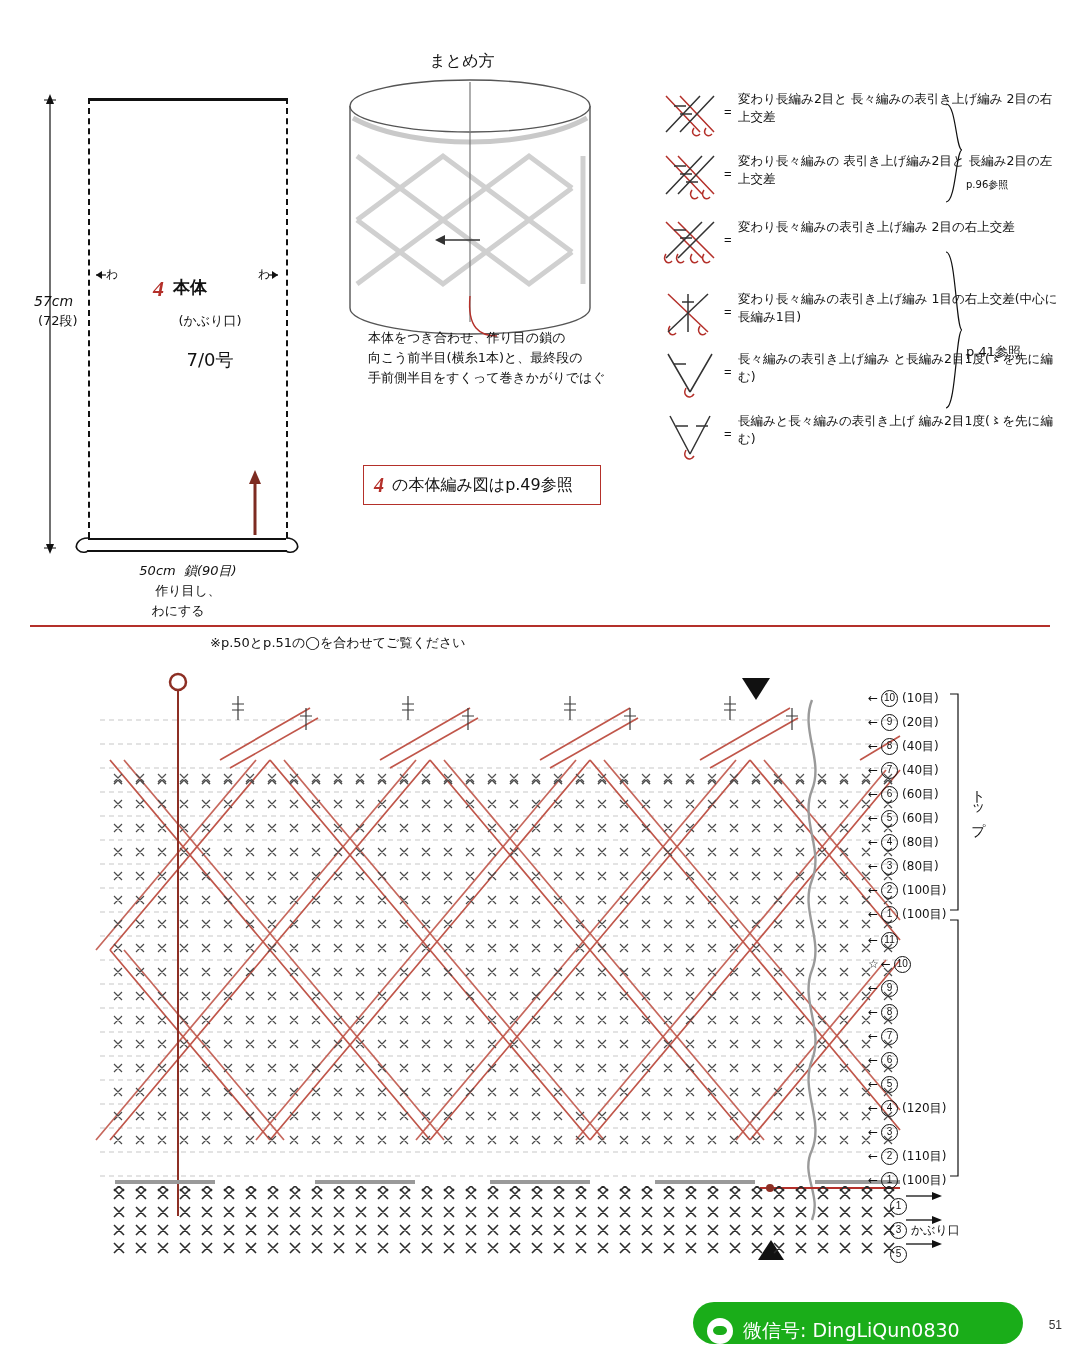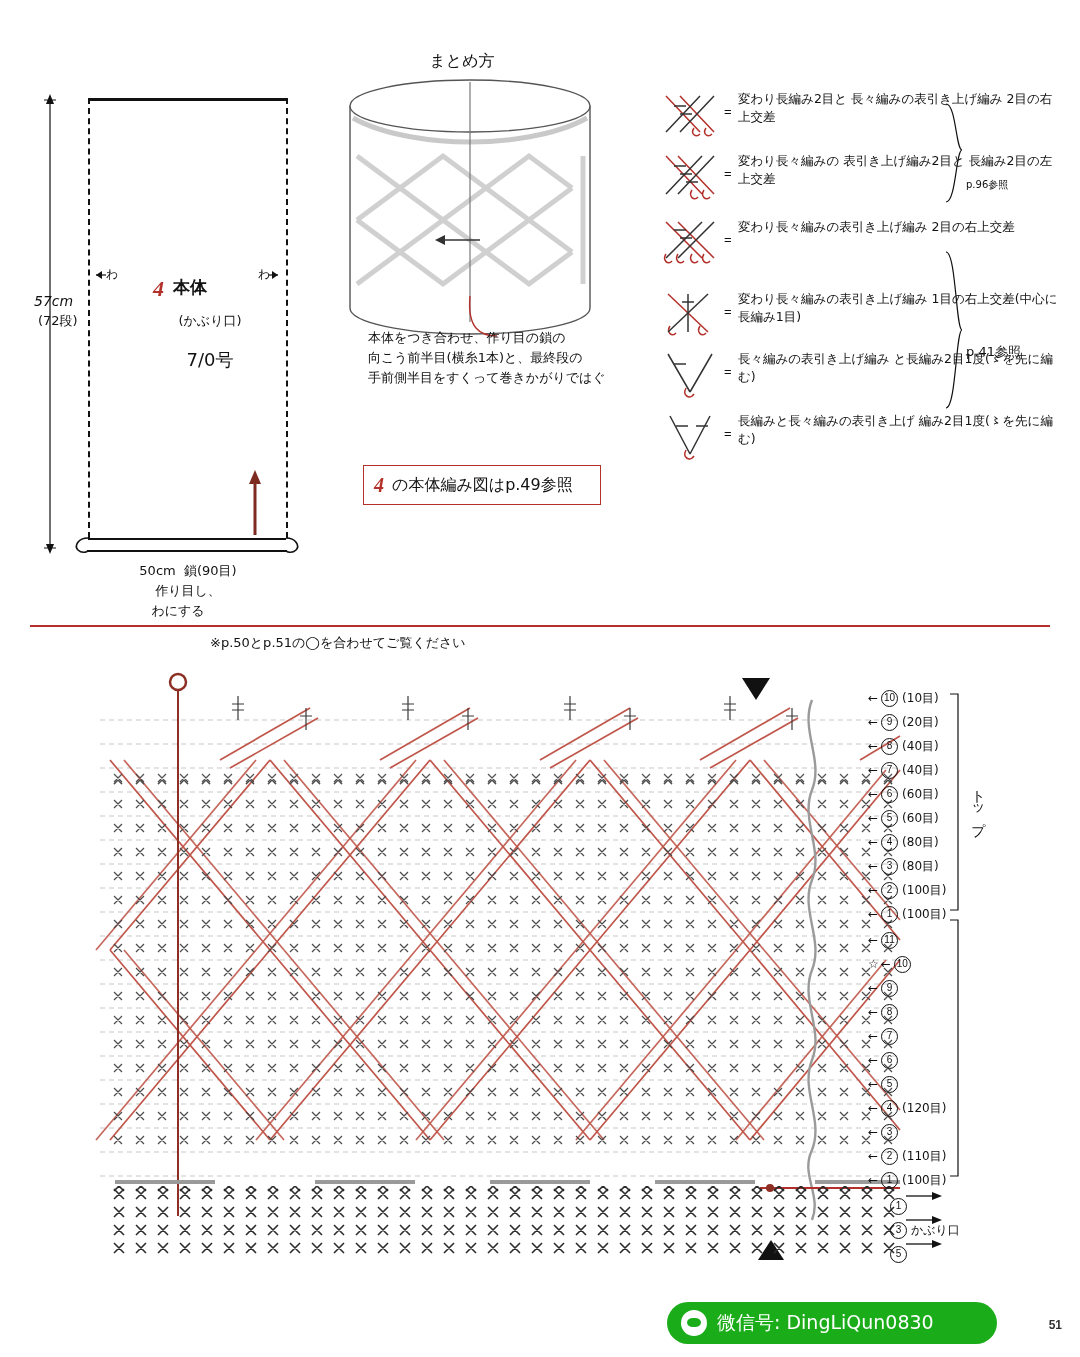--- a/index.html
+++ b/index.html
@@ -35,26 +35,26 @@
   #divider{position:absolute;left:30px;top:625px;width:1020px;height:2px;background:#b4302a;}
 
   
   #chart{position:absolute;left:70px;top:660px;width:960px;height:640px;}
   .rowlabels{position:absolute;right:0;top:0;width:160px;}
   .rl{position:relative;height:24px;font-size:12px;display:flex;align-items:center;}
   .rl .arrow{font-family:"DejaVu Sans",sans-serif;margin-right:3px;}
   .circnum{display:inline-block;width:15px;height:15px;border:1.4px solid #111;border-radius:50%;text-align:center;line-height:13px;font-size:10px;margin-right:4px;}
 
   
-  #wm{position:absolute;left:667px;top:1302px;width:330px;height:42px;background:#1aad19;border-radius:21px;display:flex;align-items:center;padding-left:14px;box-sizing:border-box;color:#fff;}
+  #wm{position:absolute;left:693px;top:1302px;width:330px;height:42px;background:#1aad19;border-radius:21px;display:flex;align-items:flex-end;padding-left:14px;box-sizing:border-box;color:#fff;}
   #wm .wmcircle{width:26px;height:26px;border-radius:50%;background:#fff;margin-right:10px;position:relative;}
   #wm .wmcircle:after{content:"";position:absolute;left:6px;top:8px;width:14px;height:9px;border-radius:50%/60%;background:#1aad19;}
   #wm .wmtext{font-size:19px;font-family:"DejaVu Sans",sans-serif;}
 
-  #pageno{position:absolute;right:18px;top:1318px;font-size:12px;color:#333;font-weight:bold;}
+  #pageno{position:absolute;right:18px;top:1318px;font-size:12px;color:#333;}
 </style>
 </head>
 <body>
 
 <div class="page">
 
   <div class="t jp c" style="left:387px;top:50px;width:150px;font-size:16px;">まとめ方</div>
 
   <div id="schematic">
 
@@ -88,21 +88,21 @@
 
     <div class="t num4" style="left:113px;top:194px;font-size:22px;">4</div>
     <div class="t jp" style="left:133px;top:196px;font-size:17px;font-weight:bold;">本体</div>
     <div class="t jp c" style="left:95px;top:232px;width:150px;font-size:13px;">(かぶり口)</div>
     <div class="t jp c" style="left:95px;top:268px;width:150px;font-size:18px;">7/0号</div>
   </div>
 
   <div class="t jp" style="left:34px;top:292px;font-size:14px;font-style:italic;">57cm</div>
   <div class="t jp" style="left:38px;top:312px;font-size:13px;">(72段)</div>
 
-  <div class="t jp c" style="left:88px;top:562px;width:200px;font-size:13px;">50cm  鎖(90目)</div>
+  <div class="t jp c" style="left:88px;top:562px;width:200px;font-size:13px;font-style:italic;">50cm  鎖(90目)</div>
   <div class="t jp c" style="left:88px;top:582px;width:200px;font-size:13px;">作り目し、</div>
   <div class="t jp c" style="left:78px;top:602px;width:200px;font-size:13px;">わにする</div>
 
   <div id="cyl">
     <svg width="250" height="260" style="position:absolute;left:0;top:0;">
 
       <path d="M5 28 L5 230 A120 26 0 0 0 245 230 L245 28" fill="#ffffff" stroke="#555" stroke-width="1.4"></path>
       <ellipse cx="125" cy="28" rx="120" ry="26" fill="#ffffff" stroke="#555" stroke-width="1.4"></ellipse>
 
       <g stroke="#c9c9c9" stroke-width="5" fill="none">

